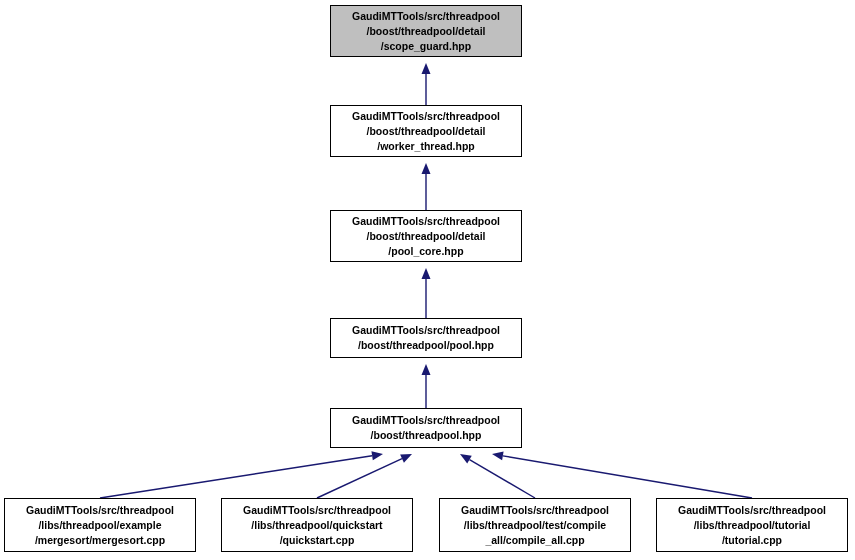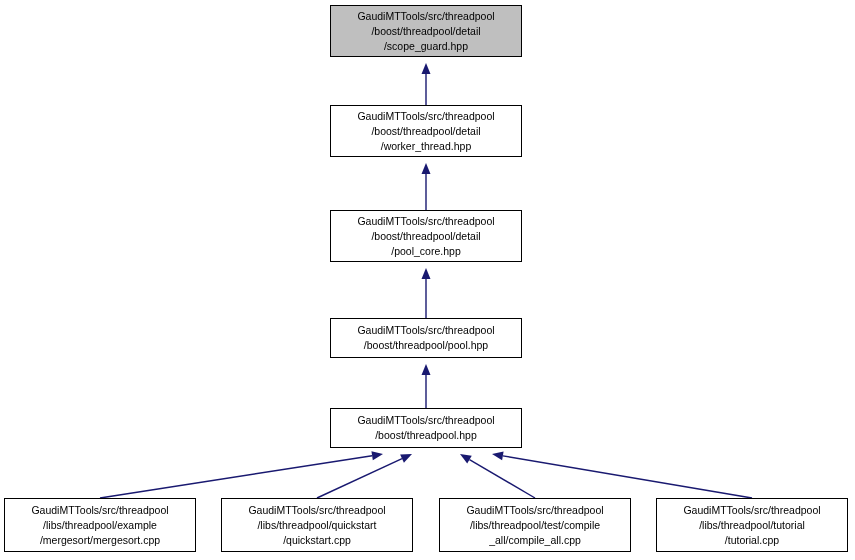--- a/index.html
+++ b/index.html
@@ -30,20 +30,21 @@
     background: #ffffff;
     display: flex;
     align-items: center;
     justify-content: center;
     text-align: center;
     line-height: 15px;
     font-size: 10.5px;
     color: #000000;
     white-space: pre;
     letter-spacing: 0px;
+    font-weight: bold;
   }
   .graph-node.highlighted {
     background: #bfbfbf;
   }
   .node-label {
     display: block;
     white-space: pre-line;
   }
 </style>
 </head>

